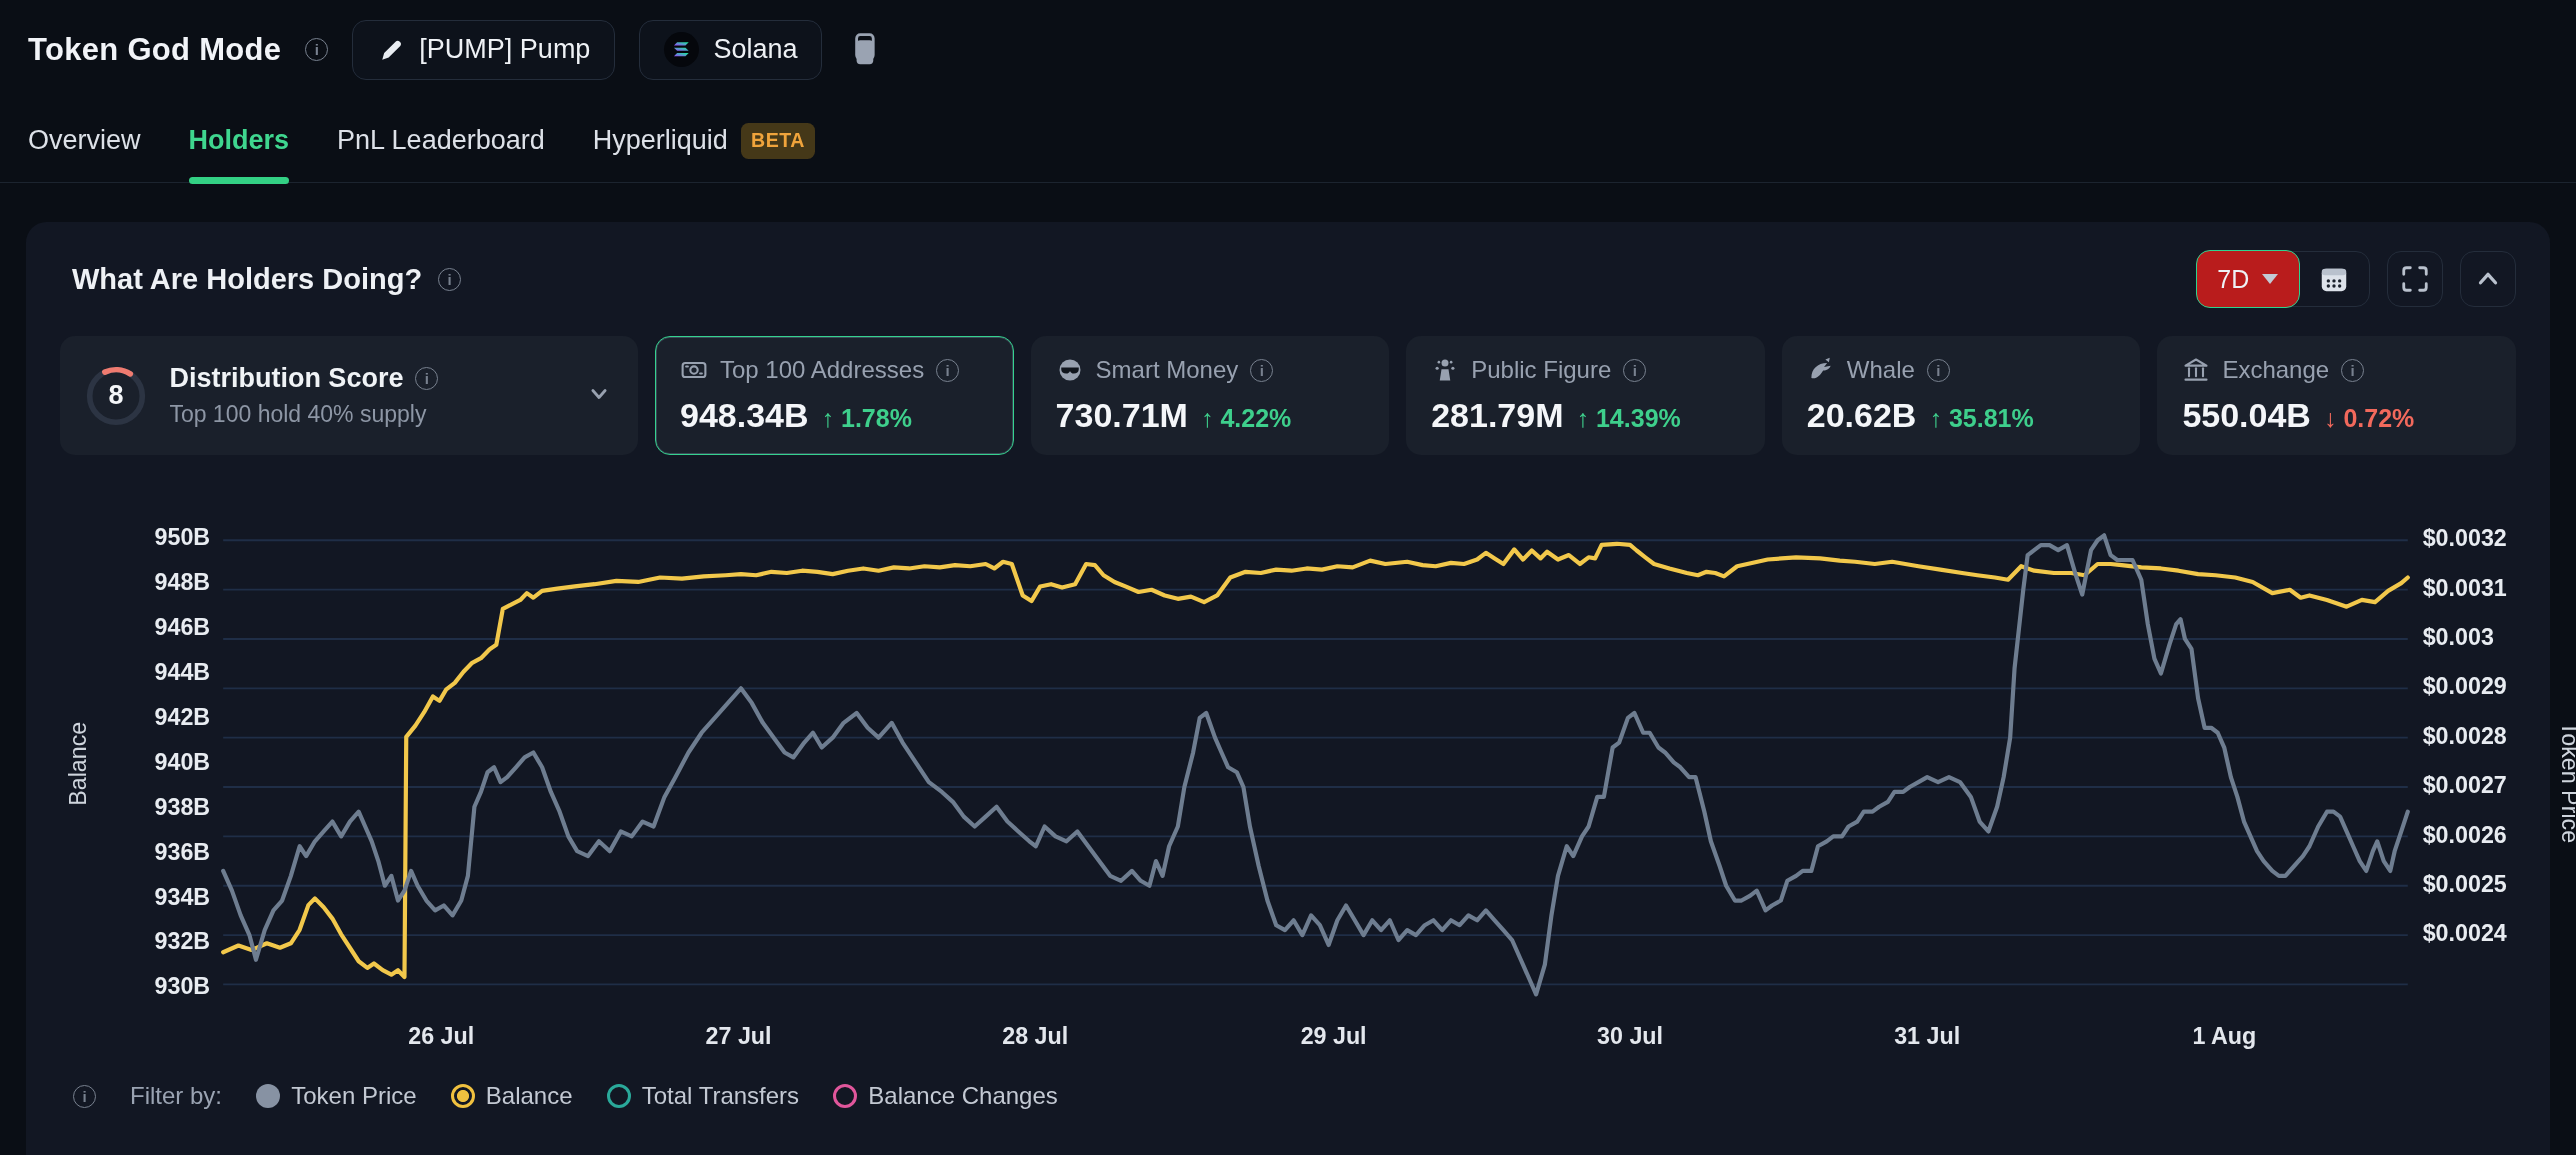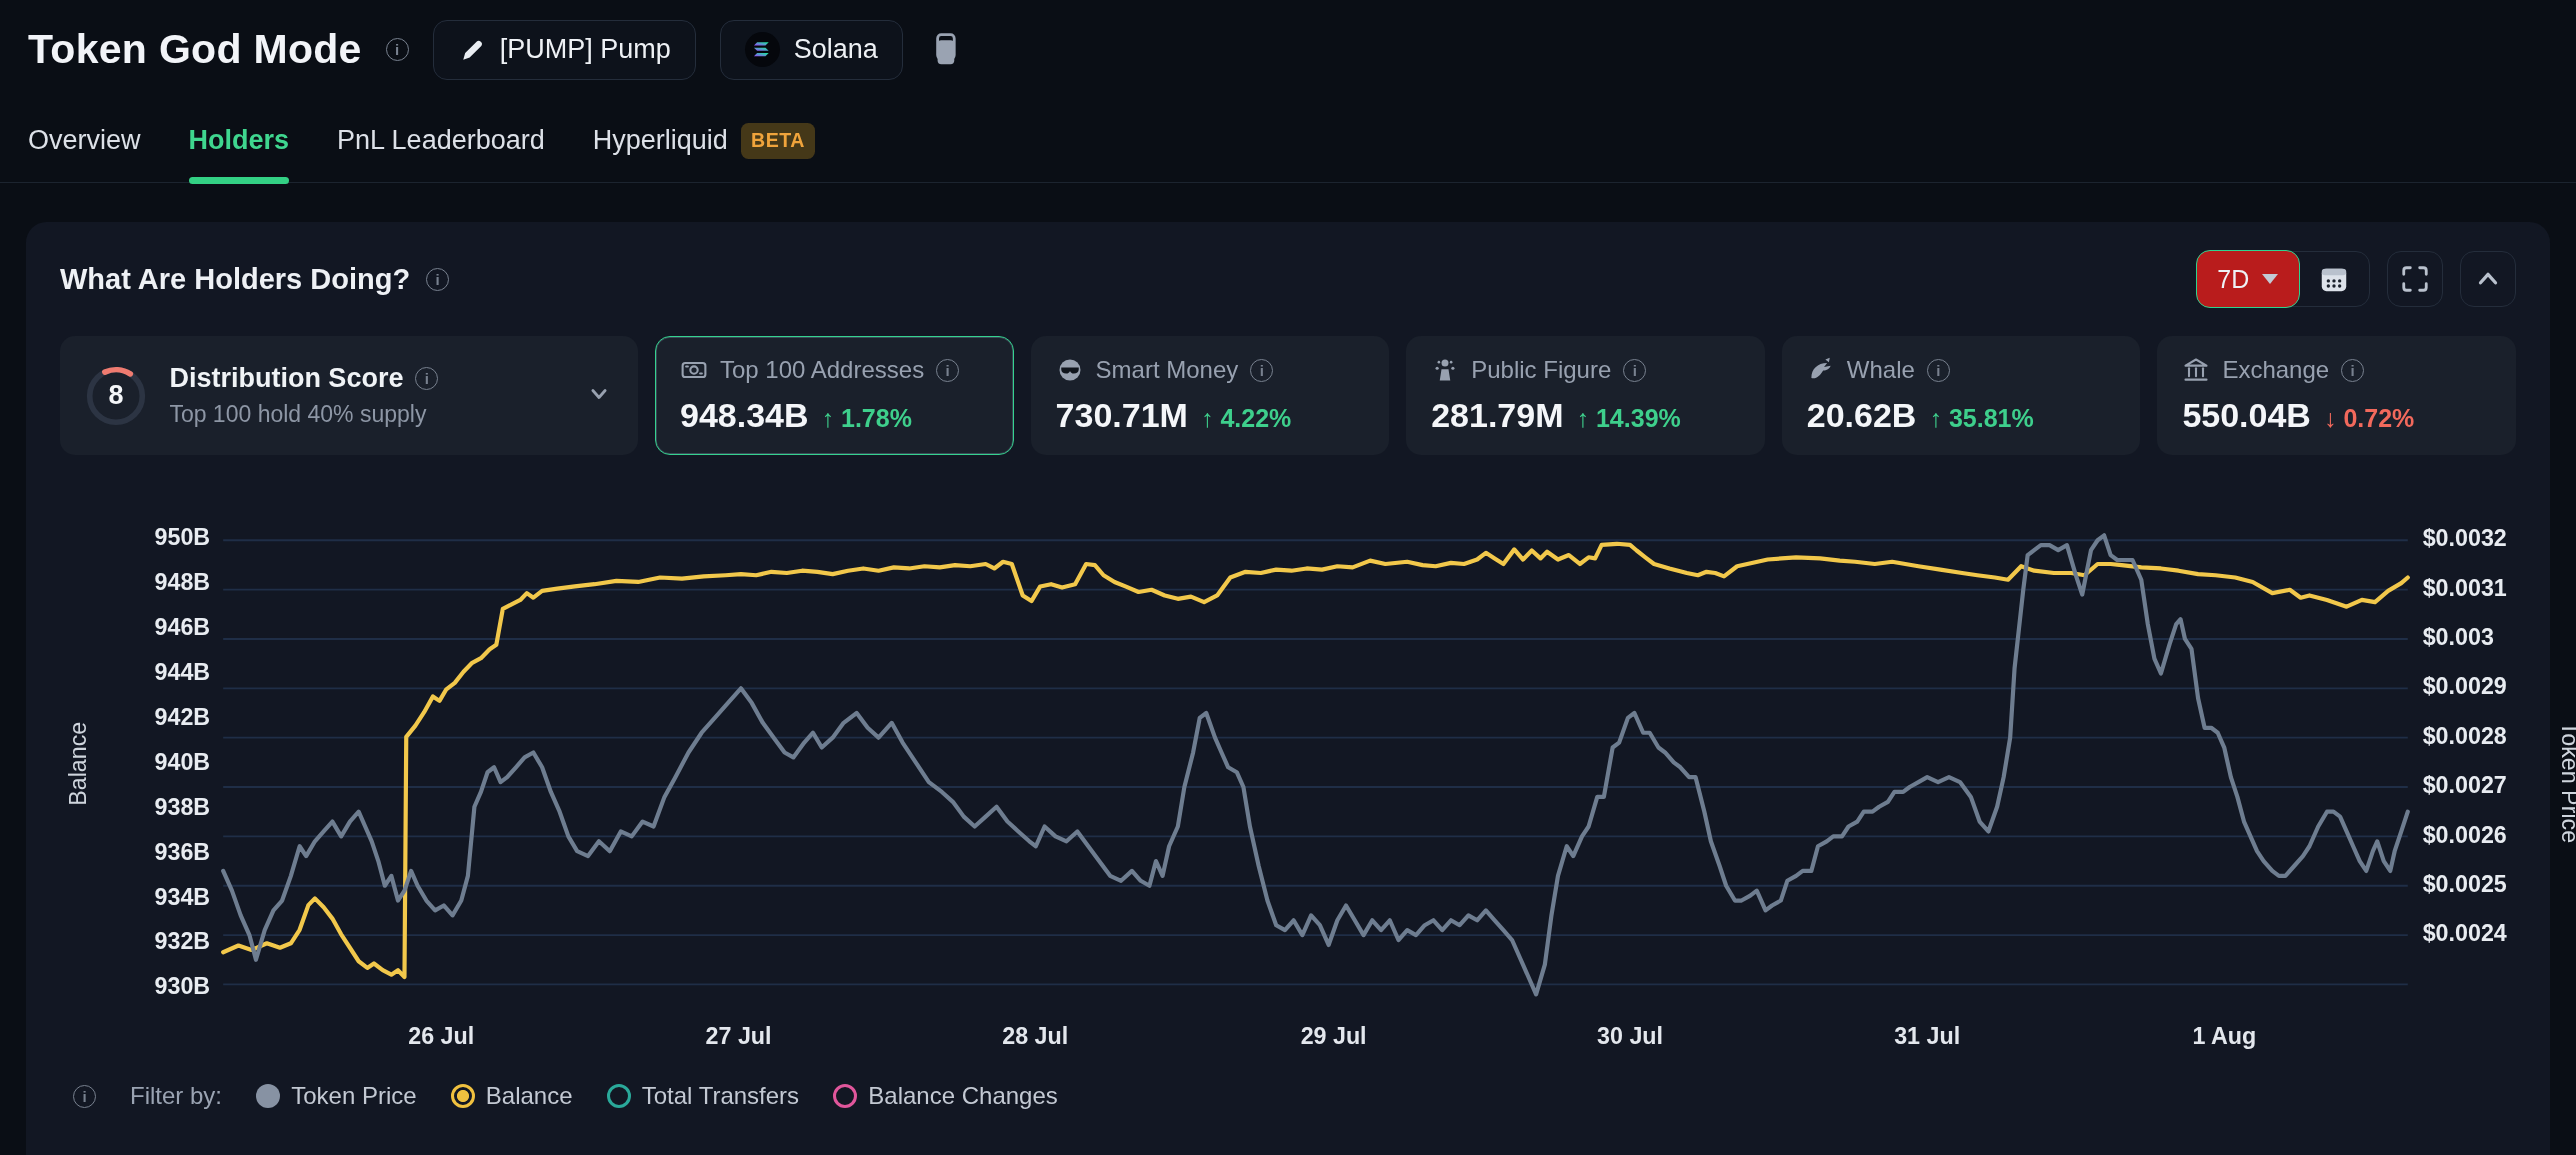--- a/index.html
+++ b/index.html
@@ -4,21 +4,21 @@
 <style>
   * { box-sizing: border-box; }
   html,body { margin:0; padding:0; }
   body {
     width:2576px; height:1156px; overflow:hidden;
     background:#0a0e15; color:#e9edf2;
     font-family:"Liberation Sans", sans-serif;
   }
   
   .header { display:flex; align-items:center; gap:24px; height:99px; padding:0 28px; }
-  .app-title { font-size:41px; font-weight:700; letter-spacing:0.3px; color:#f2f4f8; }
+  .app-title { font-size:31px; font-weight:700; letter-spacing:0.3px; color:#f2f4f8; }
   .info-dot {
     width:23px; height:23px; border:1.9px solid #78818f; border-radius:50%;
     color:#78818f; font-size:15px; display:inline-flex; align-items:center; justify-content:center;
     flex:none; font-weight:600;
   }
   .pill {
     display:inline-flex; align-items:center; gap:14px; height:60px; padding:0 24px;
     border:1.9px solid #242d3b; border-radius:14px; font-size:27px; color:#eef1f5;
     background:#0d121b; cursor:pointer;
   }
@@ -35,21 +35,21 @@
   .ghost-icon { color:#9aa3b2; display:inline-flex; }
   
   .tabs { display:flex; gap:48px; padding:0 28px; border-bottom:1.9px solid #1c242f; height:84px; align-items:stretch; }
   .tab { position:relative; display:flex; align-items:center; gap:13px; font-size:27px; color:#dde1e8; cursor:pointer; }
   .tab.active { color:#3fd68f; font-weight:600; }
   .tab.active::after { content:""; position:absolute; bottom:-1.9px; left:0; right:0; height:6.5px; background:#33d084; border-radius:5.6px; }
   .beta-badge { background:#453818; color:#f0a43c; font-size:19.6px; font-weight:700; padding:6.5px 10.3px; border-radius:7.5px; letter-spacing:0.5px; }
   
   .panel { margin:39px 26px 0; background:#121723; border-radius:20.5px; height:988px; padding:0 34px; }
   .panel-head { display:flex; align-items:center; height:114px; gap:16px; }
-  .panel-title { font-size:29px; font-weight:700; color:#eef1f5; }
+  .panel-title { font-size:29px; font-weight:700; color:#eef1f5;margin-left:12px; }
   .panel-controls { margin-left:auto; display:flex; align-items:center; gap:17px; }
   .range-group { display:flex; align-items:stretch; height:56px; border:1.9px solid #242d3b; border-radius:14px; }
   .range-btn {
     display:flex; align-items:center; gap:13px; padding:0 20.5px; margin:-1.9px;
     border:1.9px solid #2ed38f; border-radius:14px; font-size:25px; color:#eef1f5; cursor:pointer; background:#b91c1c;
   }
   .caret-down { width:0; height:0; border-left:8.4px solid transparent; border-right:8.4px solid transparent; border-top:10.3px solid #c2c9d4; }
   .cal-btn { display:flex; align-items:center; padding:0 18.6px 0 20.5px; cursor:pointer; }
   .square-btn {
     width:56px; height:56px; border:1.9px solid #242d3b; border-radius:14px;

